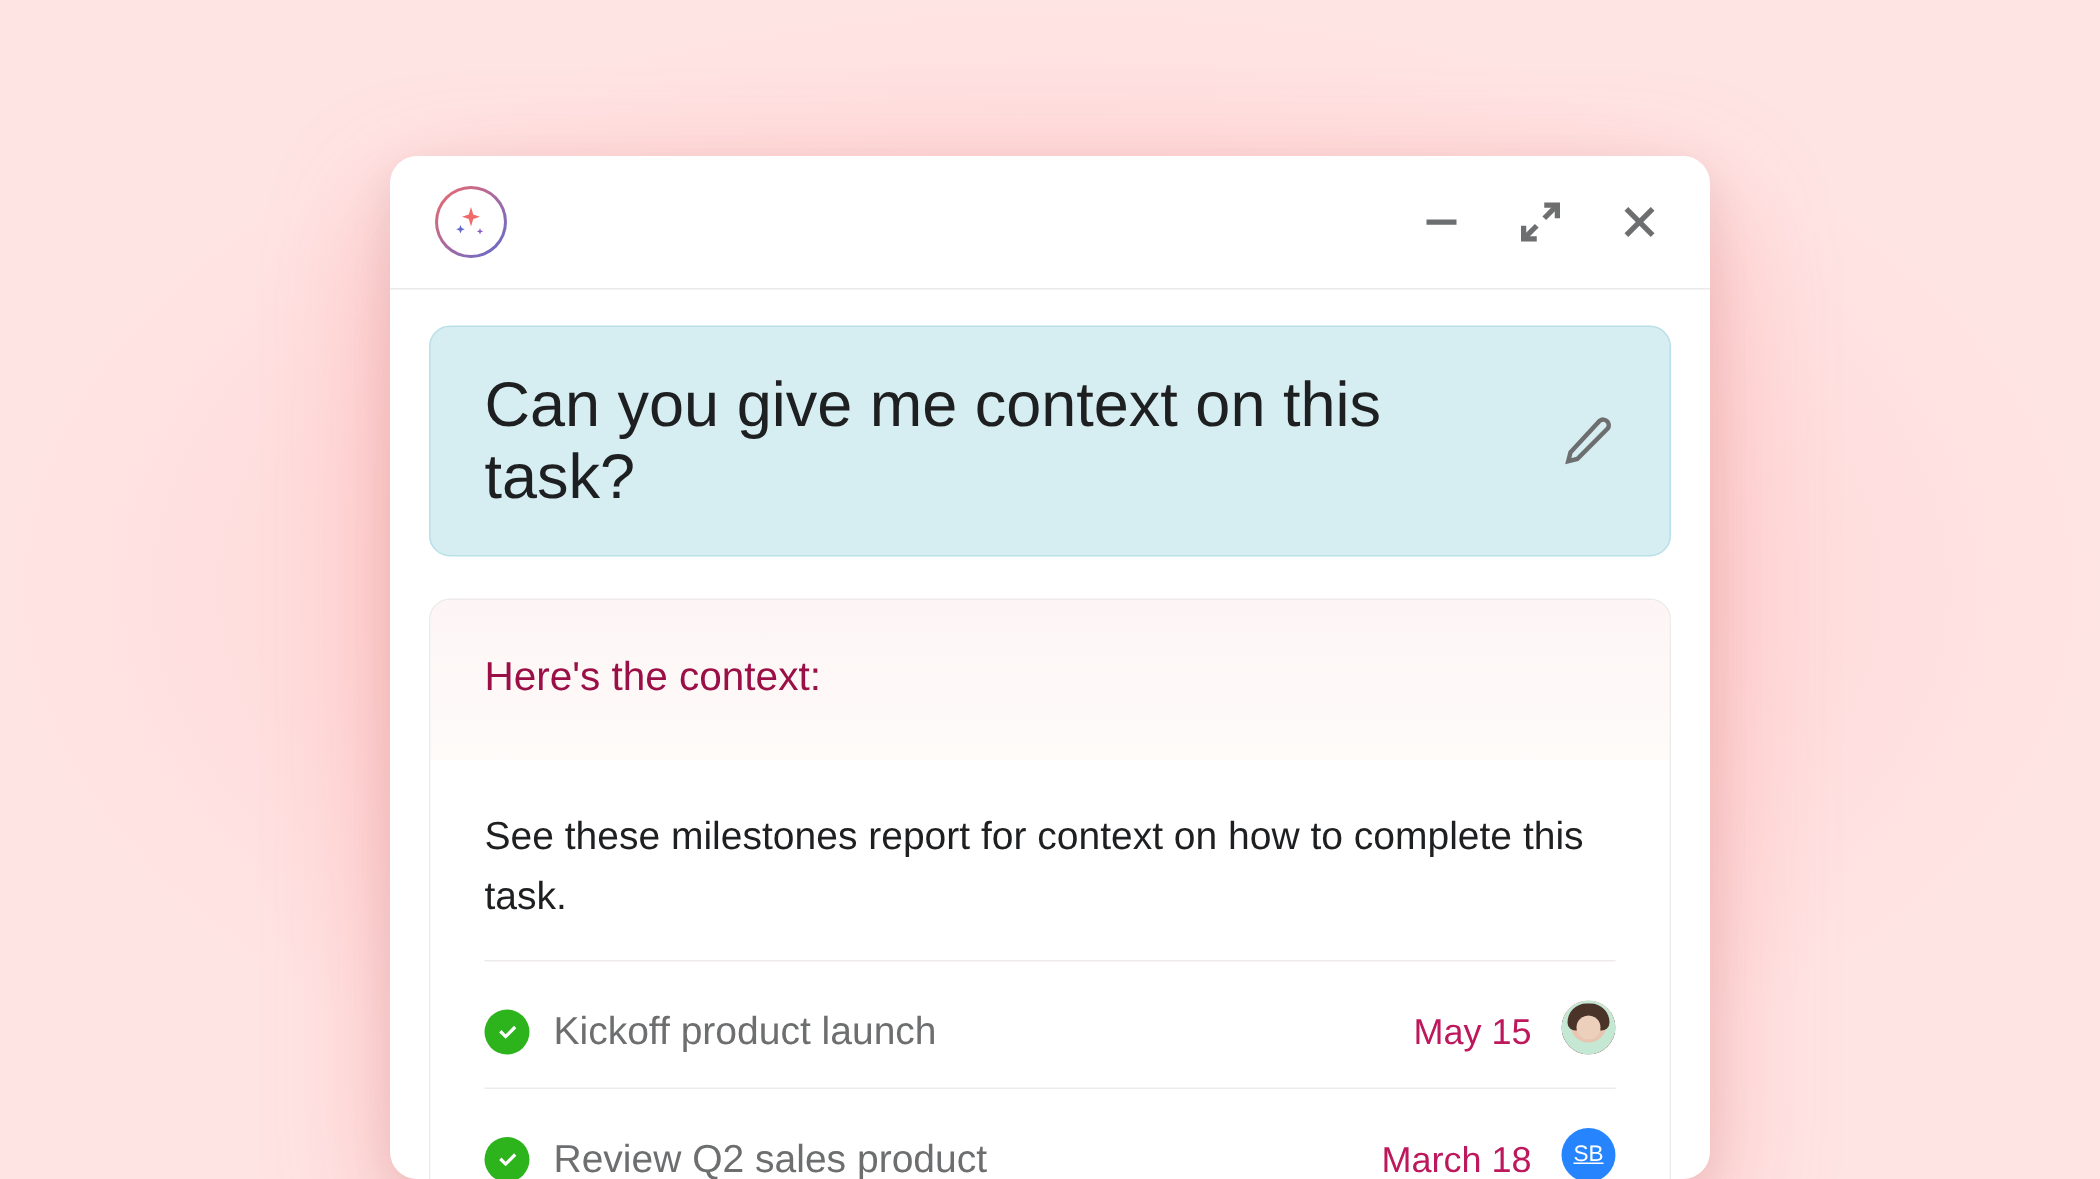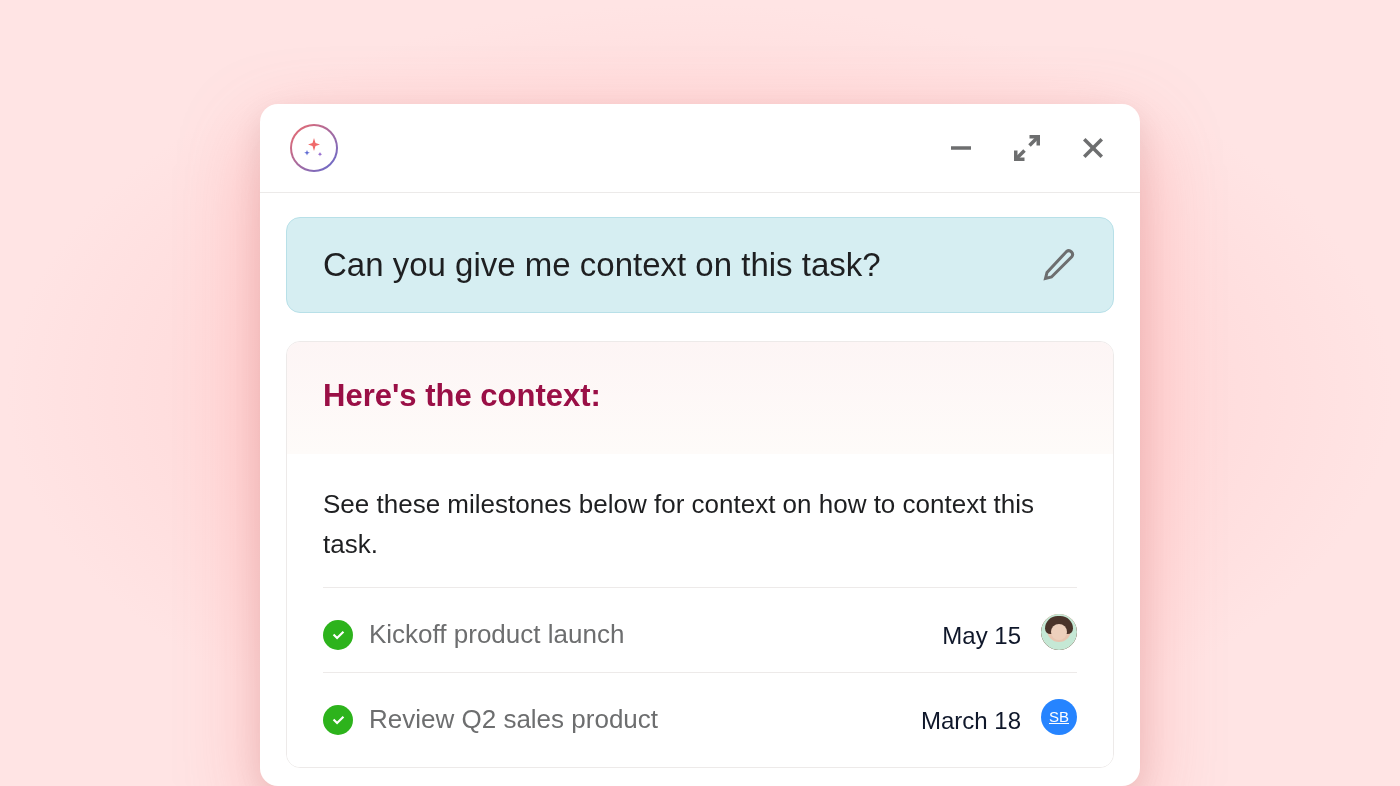--- a/index.html
+++ b/index.html
@@ -69,43 +69,43 @@
       background: #d6eef2;
       border: 1px solid #b8e0e8;
       border-radius: 14px;
       padding: 28px 36px;
       display: flex;
       align-items: center;
       gap: 20px;
     }
     .prompt-text {
       flex: 1;
-      font-size: 33px;
+      font-size: 42px;
       color: #1e1f21;
       font-weight: 400;
     }
     .edit-icon {
       width: 36px;
       height: 36px;
       color: #6d6e6f;
       cursor: pointer;
     }
     .edit-icon svg { width: 36px; height: 36px; }
     .response-card {
       border: 1px solid #edeae9;
       border-radius: 14px;
       overflow: hidden;
     }
     .response-header {
       background: linear-gradient(180deg, #fdf5f5 0%, #fefbf9 100%);
       padding: 36px 36px 40px 36px;
     }
     .response-title {
-      font-size: 31px;
-      font-weight: 700;
+      font-size: 27px;
+      font-weight: 400;
       color: #9a0f46;
     }
     .response-body {
       padding: 30px 36px 10px 36px;
       background: #fff;
     }
     .response-desc {
       font-size: 26px;
       color: #1e1f21;
       line-height: 1.55;
@@ -129,21 +129,21 @@
       flex-shrink: 0;
     }
     .check-circle svg { width: 17px; height: 17px; stroke: #fff; stroke-width: 3; fill: none; }
     .milestone-title {
       flex: 1;
       font-size: 26px;
       color: #6d6e6f;
     }
     .milestone-date {
       font-size: 24px;
-      color: #0f172a;
+      color: #be185d;
       margin-right: 4px;
       margin-top: 12px;
     }
     .avatar {
       width: 36px;
       height: 36px;
       border-radius: 50%;
       display: flex;
       align-items: center;
       justify-content: center;
@@ -240,21 +240,21 @@
             <path d="M17 3a2.5 2.5 0 0 1 3.5 3.5L7 20l-4 1 1-4Z"></path>
           </svg>
         </div>
       </div>
 
       <div class="response-card">
         <div class="response-header">
           <div class="response-title">Here's the context:</div>
         </div>
         <div class="response-body">
-          <div class="response-desc">See these milestones below for context on how to context this task.</div>
+          <div class="response-desc">See these milestones report for context on how to complete this task.</div>
 
           <div class="milestone-row">
             <div class="check-circle">
               <svg viewBox="0 0 24 24">
                   <polyline points="5 12 10 17 19 8"></polyline>
                 </svg>
             </div>
             <div class="milestone-title">Kickoff product launch</div>
             <div class="milestone-date">May 15</div>
             <div class="avatar avatar-photo">

